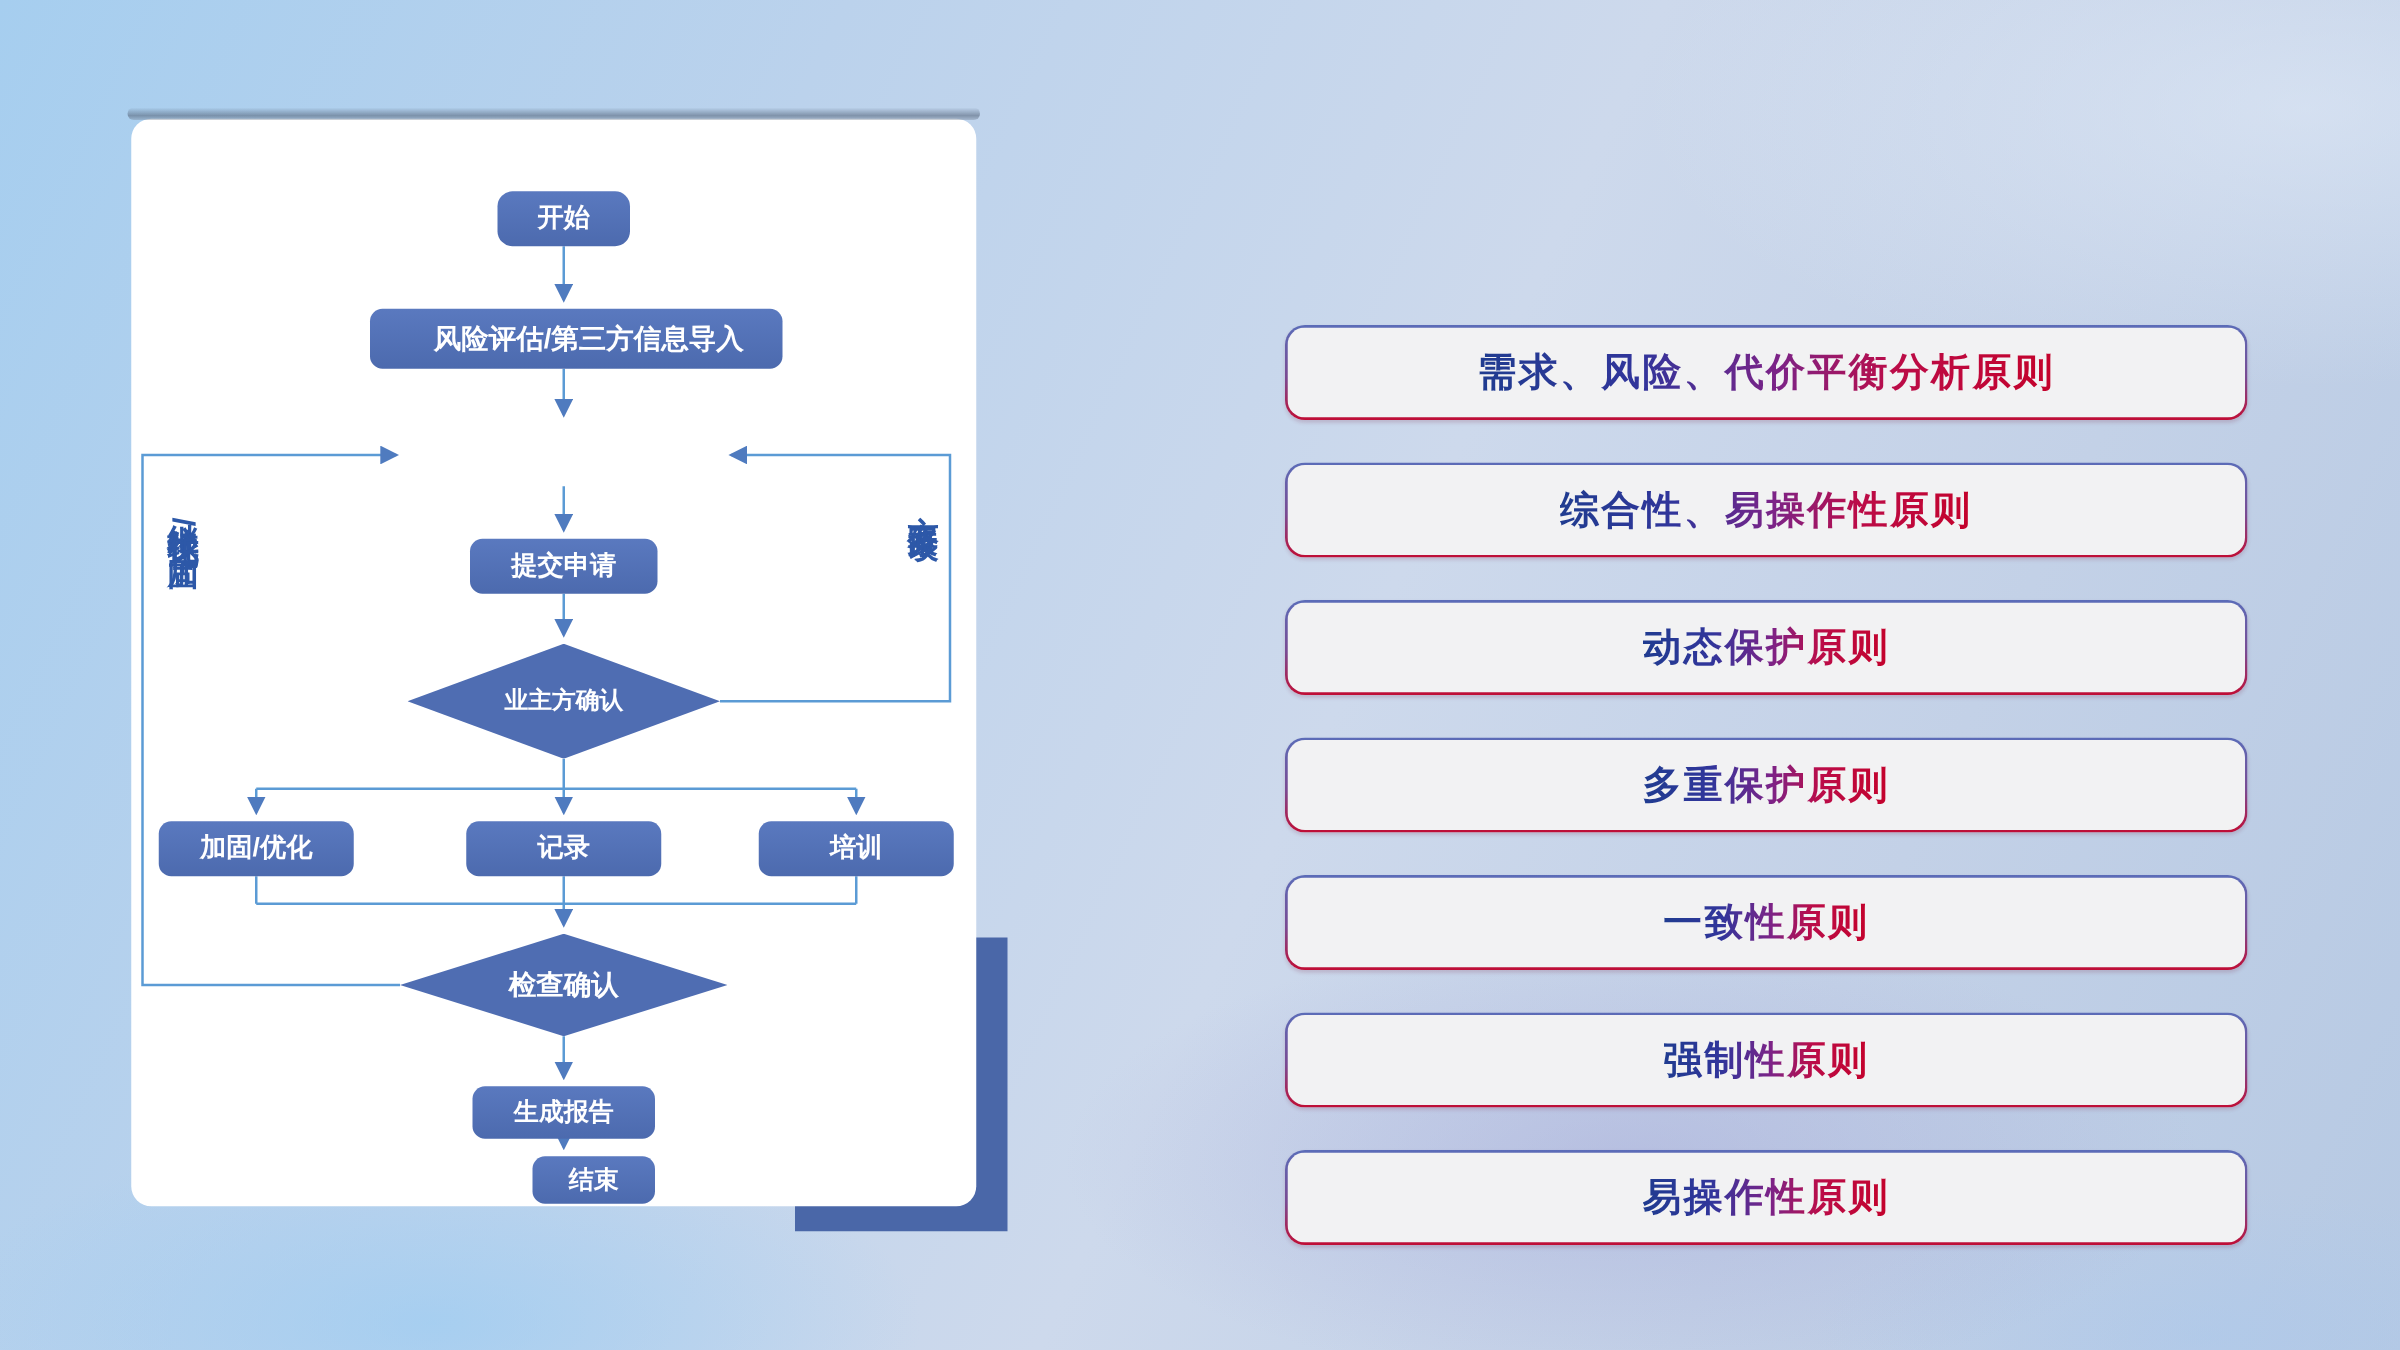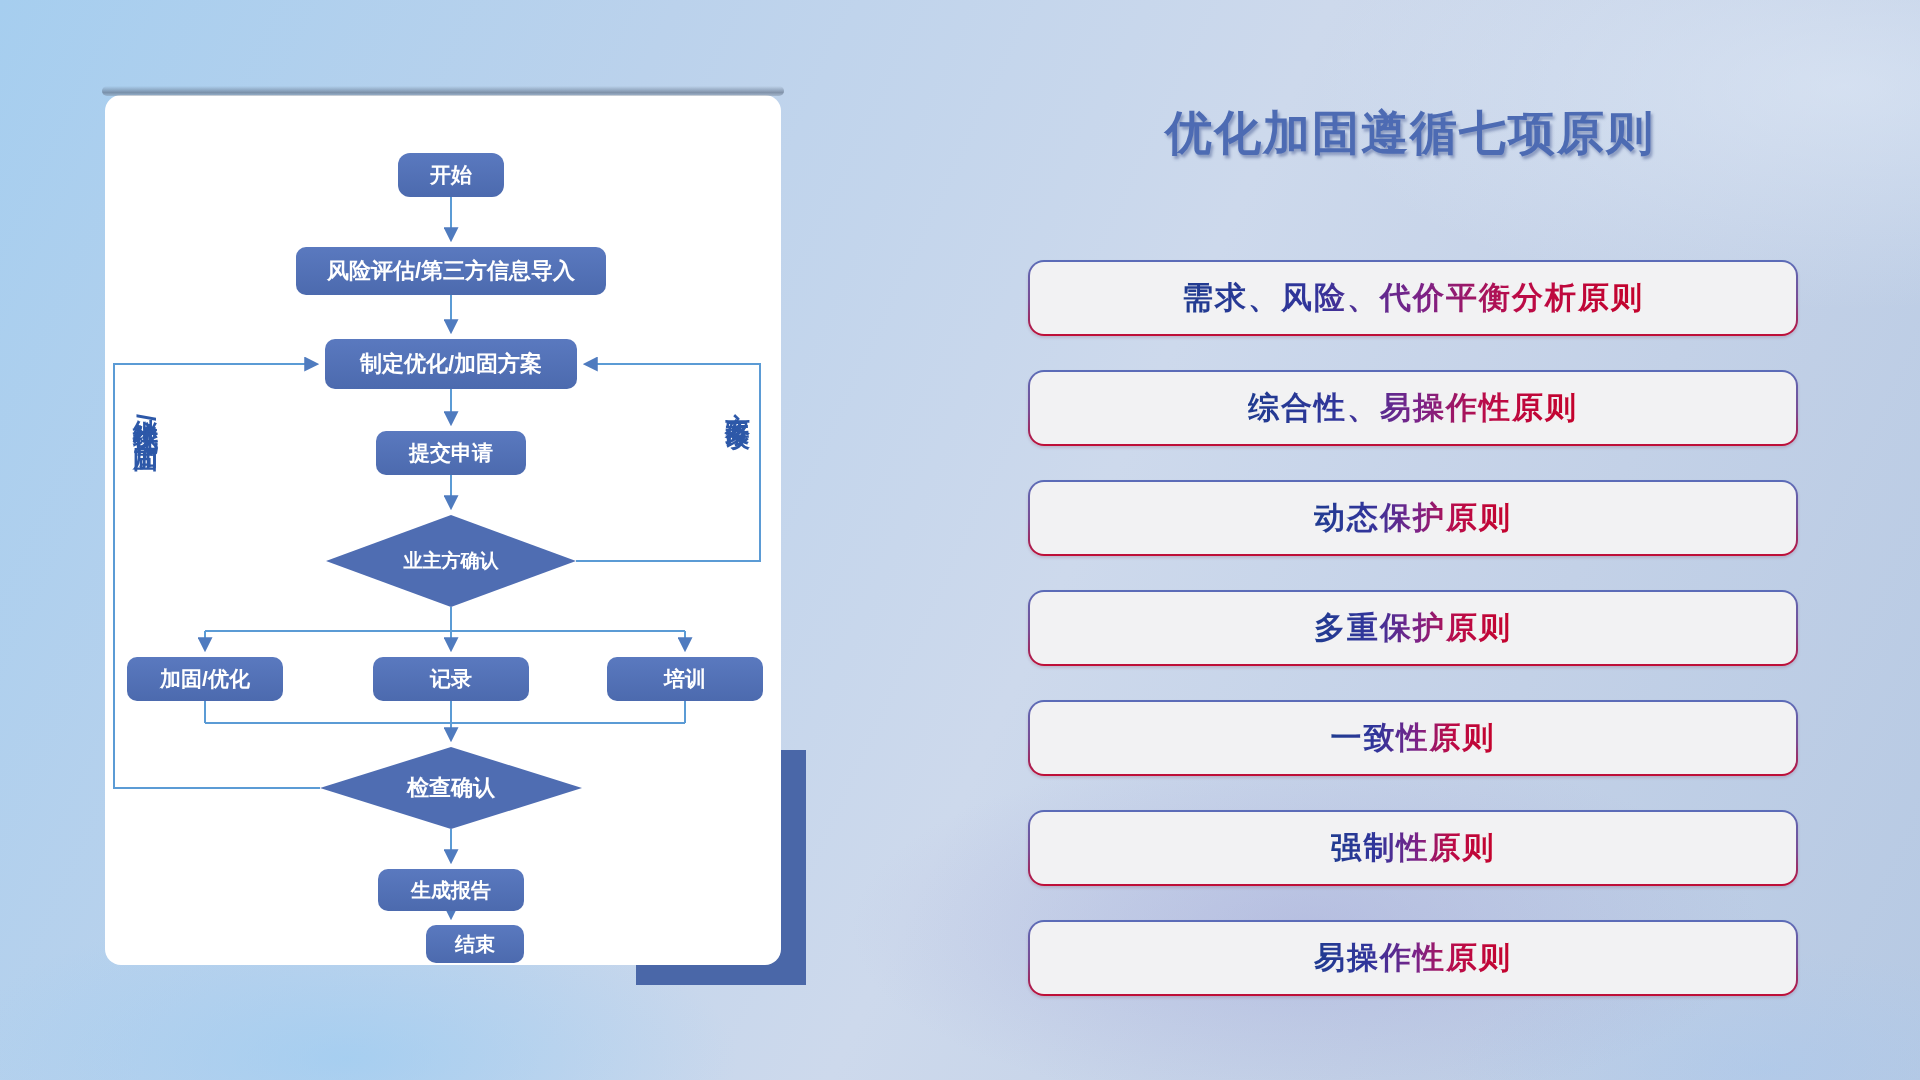--- a/index.html
+++ b/index.html
@@ -17,21 +17,21 @@
   .card-top-shadow{position:absolute;left:-3px;top:-9px;width:682px;height:10px;border-radius:5px;
     background:linear-gradient(180deg,rgba(92,108,130,0) 0%,rgba(92,108,130,.62) 65%,rgba(125,140,160,.38) 100%);
     filter:blur(.5px);}
   svg.connectors{position:absolute;left:0;top:0;width:676px;height:870px;}
   .node{position:absolute;display:flex;align-items:center;justify-content:center;
     background:linear-gradient(180deg,#5a79bf 0%,#4c6aae 100%);color:#ffffff;font-weight:bold;
     text-align:center;line-height:1.1;}
   .rectnode{border-radius:10px;}
   .diamond{clip-path:polygon(50% 0,100% 50%,50% 100%,0 50%);background:#4f6db2;}
   .n-start  {left:293px;top:58px;  width:106px;height:44px;border-radius:12px;font-size:21px;}
-  .n-risk   {left:191px;top:152px; width:310px;height:48px;font-size:22px;}
+  .n-risk   {left:191px;top:152px; width:310px;height:48px;font-size:22px;padding-left:20px;}
   .n-plan   {left:220px;top:244px; width:252px;height:50px;font-size:22px;}
   .n-submit {left:271px;top:336px; width:150px;height:44px;font-size:21px;}
   .n-owner  {left:221px;top:420px; width:250px;height:92px;font-size:19px;}
   .n-harden {left:22px; top:562px; width:156px;height:44px;font-size:21px;}
   .n-record {left:268px;top:562px; width:156px;height:44px;font-size:21px;}
   .n-train  {left:502px;top:562px; width:156px;height:44px;font-size:21px;}
   .n-check  {left:215px;top:652px; width:262px;height:82px;font-size:22px;}
   .n-report {left:273px;top:774px; width:146px;height:42px;font-size:20px;text-align:right;}
   .n-end    {left:297px;top:830px; width:98px; height:38px;font-size:20px;margin-left:24px;}
   .vlabel{position:absolute;writing-mode:vertical-rl;text-orientation:mixed;
@@ -89,23 +89,20 @@
         <path d="M471,466 H655 V269 H480" marker-end="url(#ah)"></path>
       </g>
     </svg>
 
     <div class="node rectnode n-start">
       <span>开始</span>
     </div>
     <div class="node rectnode n-risk">
       <span>风险评估/第三方信息导入</span>
     </div>
-    <div class="node rectnode n-plan">
-      <span>制定优化/加固方案</span>
-    </div>
     <div class="node rectnode n-submit">
       <span>提交申请</span>
     </div>
     <div class="node diamond n-owner">
       <span>业主方确认</span>
     </div>
     <div class="node rectnode n-harden">
       <span>加固/优化</span>
     </div>
     <div class="node rectnode n-record">
@@ -121,21 +118,20 @@
       <span>生成报告</span>
     </div>
     <div class="node rectnode n-end">
       <span>结束</span>
     </div>
 
     <div class="vlabel vlabel-left">继续优化/加固</div>
     <div class="vlabel vlabel-right">方案修改</div>
   </div>
 
-  <div class="panel-title">优化加固遵循七项原则</div>
 
   <div class="principle p1">
     <span>需求、风险、代价平衡分析原则</span>
   </div>
   <div class="principle p2">
     <span>综合性、易操作性原则</span>
   </div>
   <div class="principle p3">
     <span>动态保护原则</span>
   </div>

